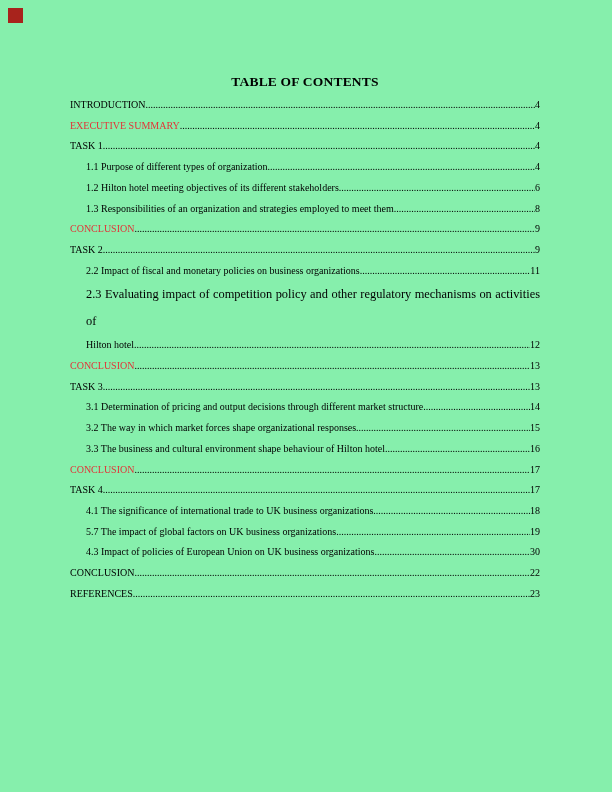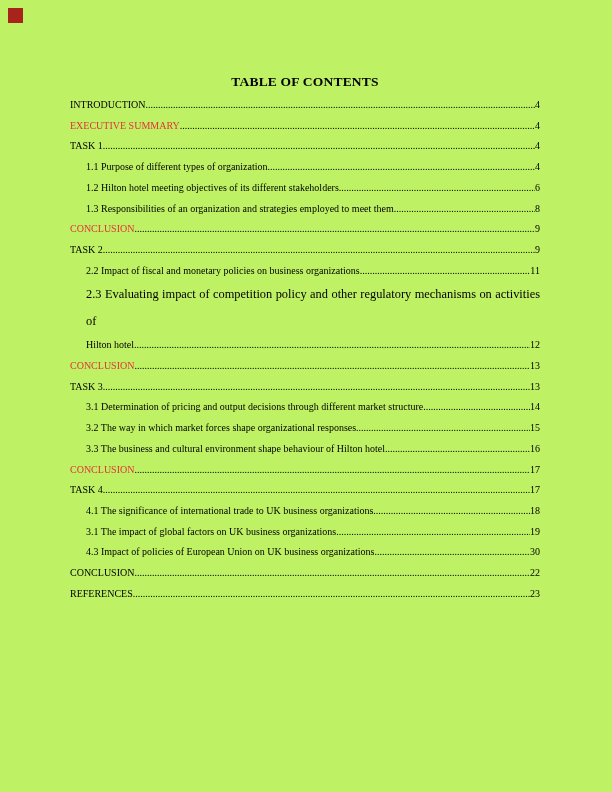--- a/index.html
+++ b/index.html
@@ -1,19 +1,19 @@
 <!DOCTYPE html>
 <html style="--red-accent: #e23438;"><head>
 <meta charset="utf-8">
 <style>
   * { box-sizing: border-box; }
   html, body { margin: 0; padding: 0; background: #ffffff; }
   .page {
     width: 612px; height: 792px; position: relative; overflow: hidden;
-    background: #bef264; color: #000;
+    background: #86efac; color: #000;
     font-family: "Liberation Serif", "DejaVu Serif", serif;
   }
   .corner {
     position: absolute; top: 8px; left: 8px; width: 15px; height: 15px;
     background: #a8231c;
   }
   .content { position: absolute; left: 70px; right: 72px; top: 72px; }
   .toc-title {
     font-size: 13.5px; font-weight: bold; text-align: center;
     margin: 0 0 3px 0; line-height: 20px; letter-spacing: 0.2px;
@@ -128,21 +128,21 @@
           <span class="lbl">TASK 4</span>
           <span class="dots"></span>
           <span class="pg">17</span>
         </div>
         <div class="toc-row ind">
           <span class="lbl">4.1 The significance of international trade to UK business organizations</span>
           <span class="dots"></span>
           <span class="pg">18</span>
         </div>
         <div class="toc-row ind">
-          <span class="lbl">3.1 The impact of global factors on UK business organizations</span>
+          <span class="lbl">5.7 The impact of global factors on UK business organizations</span>
           <span class="dots"></span>
           <span class="pg">19</span>
         </div>
         <div class="toc-row ind">
           <span class="lbl">4.3 Impact of policies of European Union on UK business organizations</span>
           <span class="dots"></span>
           <span class="pg">30</span>
         </div>
         <div class="toc-row">
           <span class="lbl">CONCLUSION</span>

